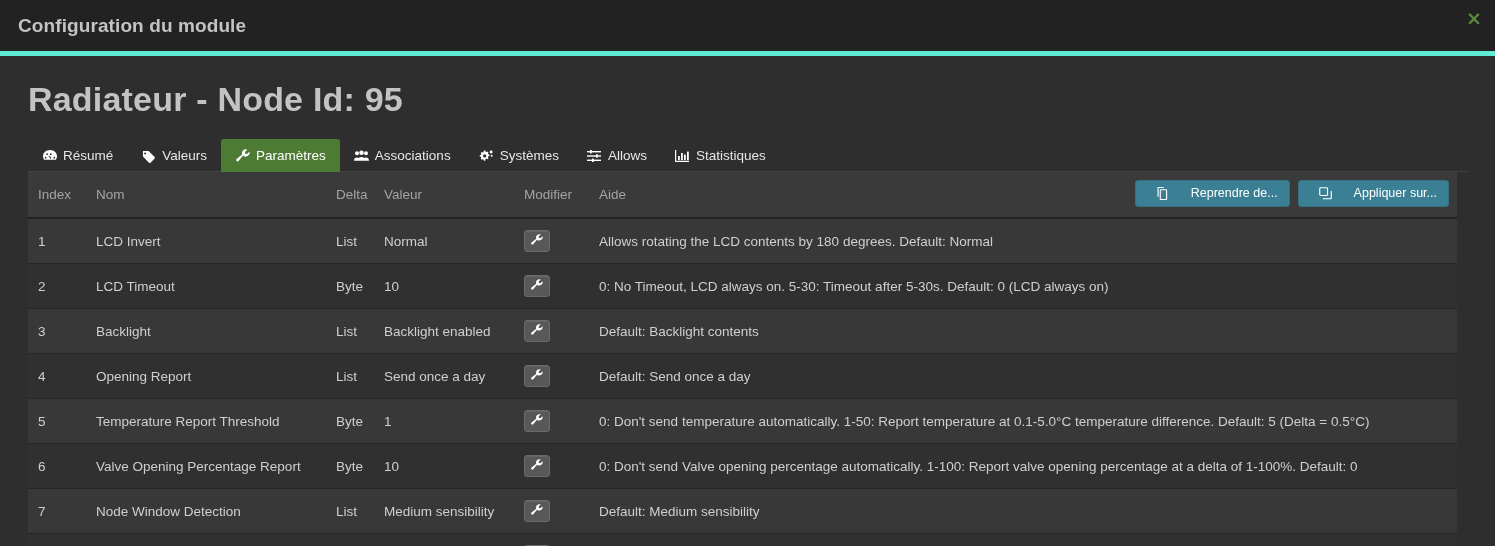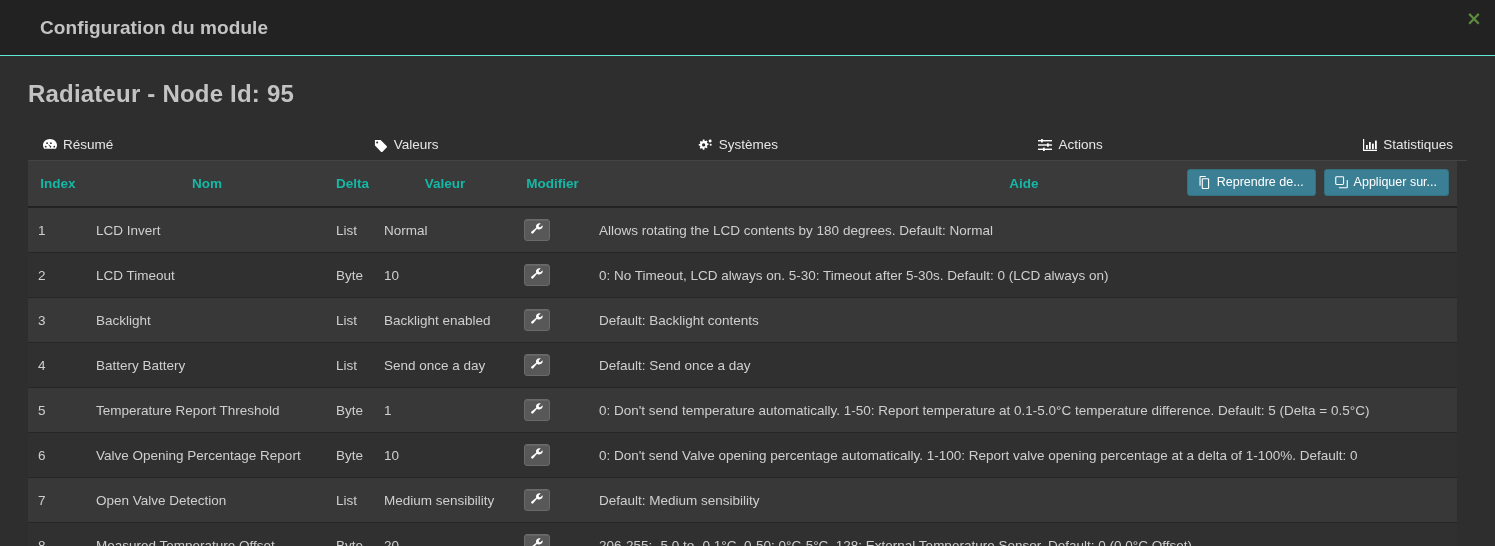--- a/index.html
+++ b/index.html
@@ -10,24 +10,24 @@
     background: #2e2e2e;
     font-family: "Liberation Sans", sans-serif;
     color: #c9c9c9;
   }
 
   
   .titlebar {
     position: relative;
     height: 56px;
     background: #222222;
-    border-bottom: 1px solid #5eead4;
+    border-bottom: 5px solid #5eead4;
     display: flex;
     align-items: center;
-    padding: 0 40px;
+    padding: 0 18px;
   }
   .titlebar-title {
     font-size: 19px;
     font-weight: bold;
     color: #c3c3c3;
     letter-spacing: .1px;
   }
   .titlebar-close {
     position: absolute;
     right: 13px;
@@ -42,35 +42,34 @@
 
   
   .modal-body {
     background: #2e2e2e;
     padding: 0 0 0 0;
     height: 490px;
     position: relative;
   }
 
   .page-title {
-    font-size: 24px;
+    font-size: 34px;
     font-weight: bold;
     color: #c3c3c3;
     padding: 24px 12px 0 28px;
     letter-spacing: .2px;
   }
 
   
   .tabs {
     margin: 16px 28px 0 28px;
     border-bottom: 1px solid #444;
     display: flex;
     align-items: flex-end;
     height: 37px;
-    justify-content: space-between;
   }
   .tab {
     display: flex;
     align-items: center;
     gap: 6px;
     padding: 9px 13px 9px 13px;
     font-size: 13.5px;
     color: #e6e6e6;
     cursor: pointer;
     border: 1px solid transparent;
@@ -98,24 +97,24 @@
     margin: 0 38px 0 28px;
     position: relative;
   }
   table.params {
     width: 100%;
     border-collapse: collapse;
     table-layout: fixed;
   }
   table.params thead th {
     background: #3a3a3a;
-    color: #14b8a6;
+    color: #a3a3a3;
     font-size: 13.5px;
-    font-weight: bold;
-    text-align: center;
+    font-weight: normal;
+    text-align: left;
     padding: 12px 8px 12px 10px;
     height: 46px;
     vertical-align: middle;
     border-bottom: 2px solid #222;
     position: relative;
   }
   table.params tbody td {
     font-size: 13.5px;
     color: #cfcfcf;
     padding: 11px 8px 11px 10px;
@@ -144,24 +143,24 @@
     display: flex;
     gap: 8px;
     z-index: 5;
   }
   .hbtn {
     background: #3b7f95;
     color: #ffffff;
     border: 1px solid #35707f;
     border-radius: 3px;
     font-size: 12.5px;
-    padding: 6px 11px 6px 10px;
+    padding: 6px 11px 6px 20px;
     display: inline-flex;
     align-items: center;
-    gap: 6px;
+    gap: 22px;
     cursor: pointer;
     line-height: 1;
     white-space: nowrap;
     font-family: "Liberation Sans", sans-serif;
   }
   .hbtn svg { display: block; }
 
   
   .wrench-btn {
     width: 26px;
@@ -201,21 +200,40 @@
 
     <div class="tab">
       <span class="tico">
         <svg width="13" height="13" viewBox="0 0 14 14" fill="#ffffff">
             <path d="M1 1h5.6c.3 0 .6.1.8.3l6.2 6.2c.5.5.5 1.2 0 1.7l-4.4 4.4c-.5.5-1.2.5-1.7 0L1.3 7.4A1.2 1.2 0 011 6.6V1zm2.4 1.6a1.1 1.1 0 100 2.2 1.1 1.1 0 000-2.2z"></path>
           </svg>
       </span>
       <span>Valeurs</span>
     </div>
 
-
+    <div class="tab active">
+      <span class="tico">
+        <svg width="14" height="14" viewBox="0 0 14 14" fill="#ffffff">
+            <path d="M13.6 3.1a.3.3 0 00-.5-.15L11 5.05 9.3 4.7 8.95 3 11.05.9a.3.3 0 00-.15-.5 4 4 0 00-4.8 5.2L.6 10.0a1.4 1.4 0 102 2l4.4-5.4a4 4 0 006.6-3.5z"></path>
+          </svg>
+      </span>
+      <span>Paramètres</span>
+    </div>
+
+    <div class="tab">
+      <span class="tico">
+        <svg width="15" height="12" viewBox="0 0 16 12" fill="#ffffff">
+            <circle cx="3.2" cy="3" r="2.1"></circle>
+            <circle cx="12.8" cy="3" r="2.1"></circle>
+            <circle cx="8" cy="2.4" r="2.4"></circle>
+            <path d="M0 11c0-2 1.4-3.3 3.2-3.3S6.4 9 6.4 11H0zM9.6 11c0-2 1.4-3.3 3.2-3.3S16 9 16 11H9.6zM3.9 11c0-2.3 1.7-3.9 4.1-3.9s4.1 1.6 4.1 3.9H3.9z"></path>
+          </svg>
+      </span>
+      <span>Associations</span>
+    </div>
 
     <div class="tab">
       <span class="tico">
         <svg width="15" height="13" viewBox="0 0 16 14" fill="#ffffff">
             <path d="M6.2 0l.3 1.5c.4.1.8.3 1.1.5l1.3-.8 1.3 1.3-.8 1.3c.2.3.4.7.5 1.1l1.5.3v1.9l-1.5.3c-.1.4-.3.8-.5 1.1l.8 1.3-1.3 1.3-1.3-.8c-.3.2-.7.4-1.1.5L6.2 13H4.3L4 11.5c-.4-.1-.8-.3-1.1-.5l-1.3.8L.3 10.5l.8-1.3A4 4 0 01.6 8.1L-.9 7.8V5.9l1.5-.3c.1-.4.3-.8.5-1.1l-.8-1.3L1.6 1.9l1.3.8c.3-.2.7-.4 1.1-.5L4.3 0h1.9zm-.9 4.8a2.1 2.1 0 100 4.2 2.1 2.1 0 000-4.2z" transform="translate(1.5,0.5) scale(0.85)"></path>
             <circle cx="13" cy="2.2" r="1.6"></circle>
             <circle cx="13.6" cy="6.3" r="1.1"></circle>
           </svg>
       </span>
       <span>Systèmes</span>
@@ -225,21 +243,21 @@
       <span class="tico">
         <svg width="14" height="12" viewBox="0 0 14 12" fill="#ffffff">
             <rect x="0" y="1" width="14" height="1.4"></rect>
             <rect x="0" y="5.3" width="14" height="1.4"></rect>
             <rect x="0" y="9.6" width="14" height="1.4"></rect>
             <rect x="3" y="0" width="1.8" height="3.4"></rect>
             <rect x="9" y="4.3" width="1.8" height="3.4"></rect>
             <rect x="5" y="8.6" width="1.8" height="3.4"></rect>
           </svg>
       </span>
-      <span>Actions</span>
+      <span>Allows</span>
     </div>
 
     <div class="tab">
       <span class="tico">
         <svg width="14" height="12" viewBox="0 0 14 12" fill="#ffffff">
             <rect x="0" y="0" width="1.2" height="12"></rect>
             <rect x="0" y="10.8" width="14" height="1.2"></rect>
             <rect x="3" y="6" width="1.8" height="4.2"></rect>
             <rect x="6" y="3" width="1.8" height="7.2"></rect>
             <rect x="9" y="4.6" width="1.8" height="5.6"></rect>
@@ -318,21 +336,21 @@
             <td class="col-valeur">Backlight enabled</td>
             <td class="col-mod"><span class="wrench-btn">
                 <span><svg width="12" height="12" viewBox="0 0 14 14" fill="#ffffff">
                     <path d="M13.6 3.1a.3.3 0 00-.5-.15L11 5.05 9.3 4.7 8.95 3 11.05.9a.3.3 0 00-.15-.5 4 4 0 00-4.8 5.2L.6 10.0a1.4 1.4 0 102 2l4.4-5.4a4 4 0 006.6-3.5z"></path>
                   </svg></span>
               </span></td>
             <td class="col-aide">Default: Backlight contents</td>
           </tr>
           <tr>
             <td class="col-index">4</td>
-            <td class="col-nom">Battery Battery</td>
+            <td class="col-nom">Opening Report</td>
             <td class="col-type">List</td>
             <td class="col-valeur">Send once a day</td>
             <td class="col-mod"><span class="wrench-btn">
                 <span><svg width="12" height="12" viewBox="0 0 14 14" fill="#ffffff">
                     <path d="M13.6 3.1a.3.3 0 00-.5-.15L11 5.05 9.3 4.7 8.95 3 11.05.9a.3.3 0 00-.15-.5 4 4 0 00-4.8 5.2L.6 10.0a1.4 1.4 0 102 2l4.4-5.4a4 4 0 006.6-3.5z"></path>
                   </svg></span>
               </span></td>
             <td class="col-aide">Default: Send once a day</td>
           </tr>
           <tr>
@@ -354,21 +372,21 @@
             <td class="col-valeur">10</td>
             <td class="col-mod"><span class="wrench-btn">
                 <span><svg width="12" height="12" viewBox="0 0 14 14" fill="#ffffff">
                     <path d="M13.6 3.1a.3.3 0 00-.5-.15L11 5.05 9.3 4.7 8.95 3 11.05.9a.3.3 0 00-.15-.5 4 4 0 00-4.8 5.2L.6 10.0a1.4 1.4 0 102 2l4.4-5.4a4 4 0 006.6-3.5z"></path>
                   </svg></span>
               </span></td>
             <td class="col-aide">0: Don't send Valve opening percentage automatically. 1-100: Report valve opening percentage at a delta of 1-100%. Default: 0</td>
           </tr>
           <tr>
             <td class="col-index">7</td>
-            <td class="col-nom">Open Valve Detection</td>
+            <td class="col-nom">Node Window Detection</td>
             <td class="col-type">List</td>
             <td class="col-valeur">Medium sensibility</td>
             <td class="col-mod"><span class="wrench-btn">
                 <span><svg width="12" height="12" viewBox="0 0 14 14" fill="#ffffff">
                     <path d="M13.6 3.1a.3.3 0 00-.5-.15L11 5.05 9.3 4.7 8.95 3 11.05.9a.3.3 0 00-.15-.5 4 4 0 00-4.8 5.2L.6 10.0a1.4 1.4 0 102 2l4.4-5.4a4 4 0 006.6-3.5z"></path>
                   </svg></span>
               </span></td>
             <td class="col-aide">Default: Medium sensibility</td>
           </tr>
           <tr>

